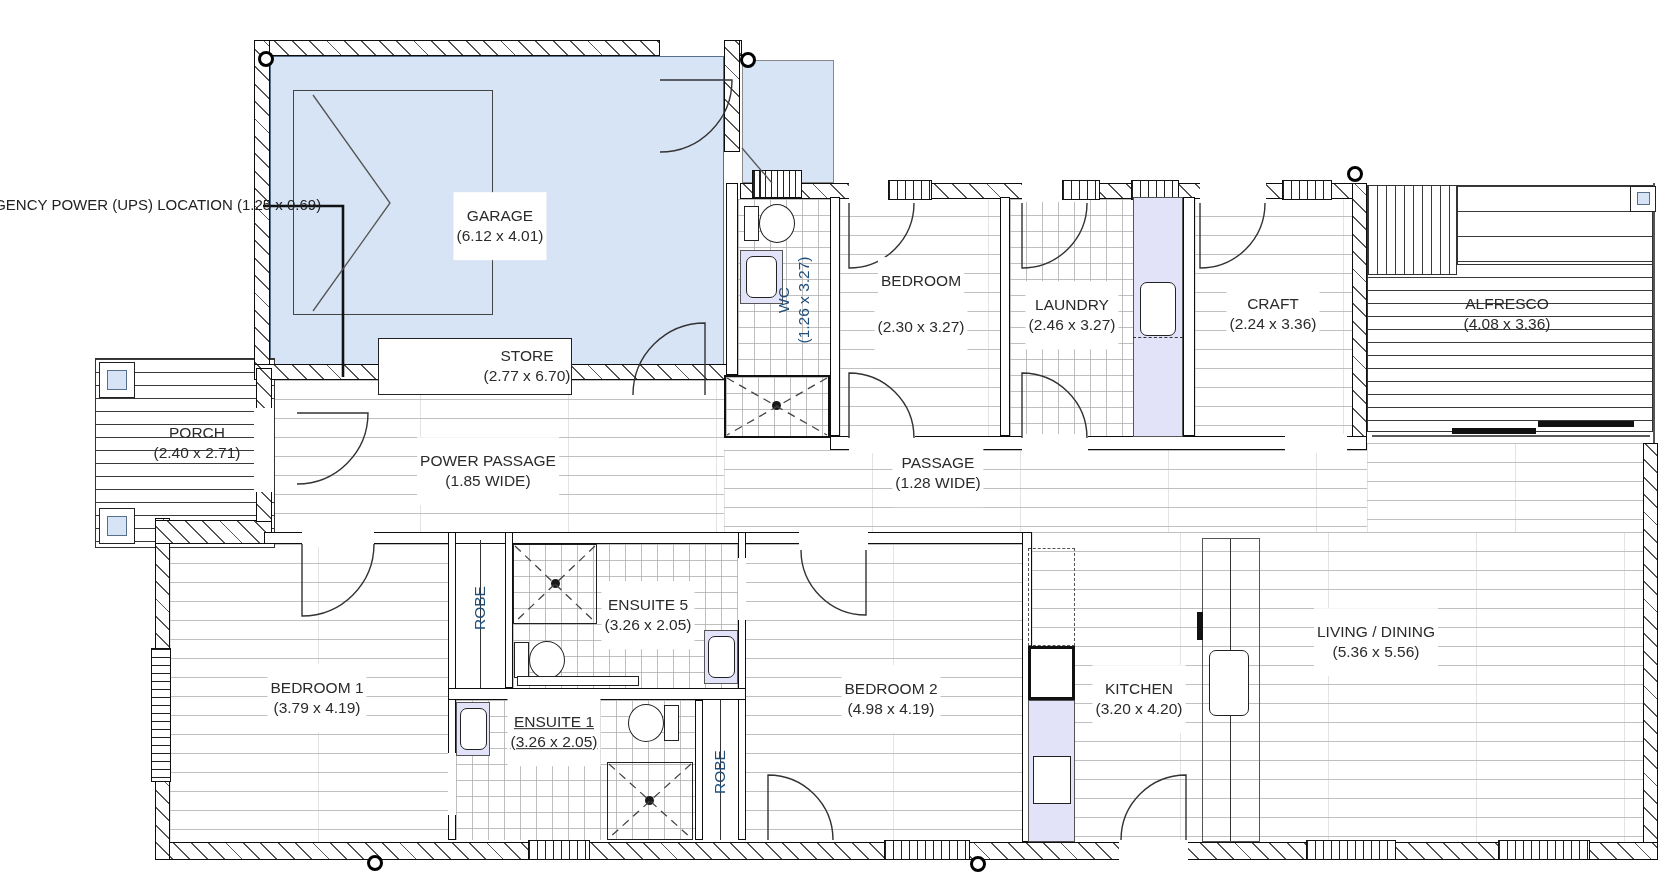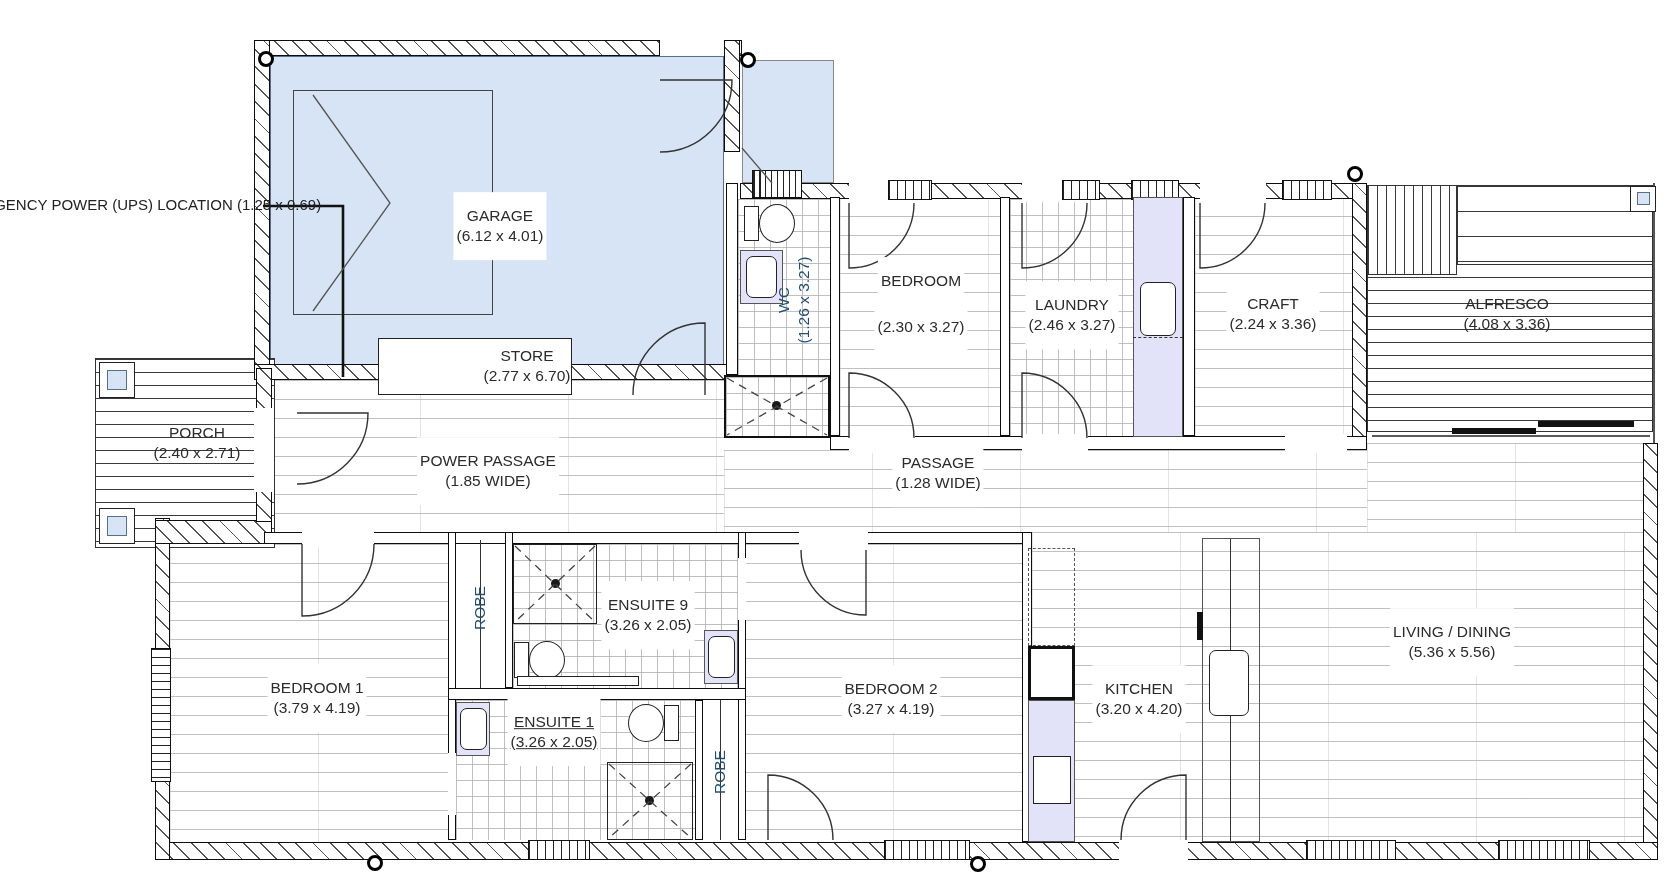--- a/index.html
+++ b/index.html
@@ -258,39 +258,39 @@
   </div>
   <div class="lbl" style="left:938px;top:473px;">
     <span class="ln">PASSAGE</span>
     <span class="ln">(1.28 WIDE)</span>
   </div>
   <div class="lbl" style="left:317px;top:698px;">
     <span class="ln">BEDROOM 1</span>
     <span class="ln">(3.79 x 4.19)</span>
   </div>
   <div class="lbl" style="left:648px;top:615px;">
-    <span class="ln">ENSUITE 9</span>
+    <span class="ln">ENSUITE 5</span>
     <span class="ln">(3.26 x 2.05)</span>
   </div>
   <div class="lbl" style="left:554px;top:732px;text-decoration:underline;">
     <span class="ln">ENSUITE 1</span>
     <span class="ln">(3.26 x 2.05)</span>
   </div>
   <div class="vlbl" style="left:480px;top:608px;">
     <span class="ln">ROBE</span>
   </div>
   <div class="vlbl" style="left:720px;top:772px;">
     <span class="ln">ROBE</span>
   </div>
   <div class="lbl" style="left:891px;top:699px;">
     <span class="ln">BEDROOM 2</span>
-    <span class="ln">(3.27 x 4.19)</span>
+    <span class="ln">(4.98 x 4.19)</span>
   </div>
   <div class="lbl" style="left:1139px;top:699px;">
     <span class="ln">KITCHEN</span>
     <span class="ln">(3.20 x 4.20)</span>
   </div>
-  <div class="lbl" style="left:1452px;top:642px;">
+  <div class="lbl" style="left:1376px;top:642px;">
     <span class="ln">LIVING / DINING</span>
     <span class="ln">(5.36 x 5.56)</span>
   </div>
 
 </div>
 
 </body></html>

